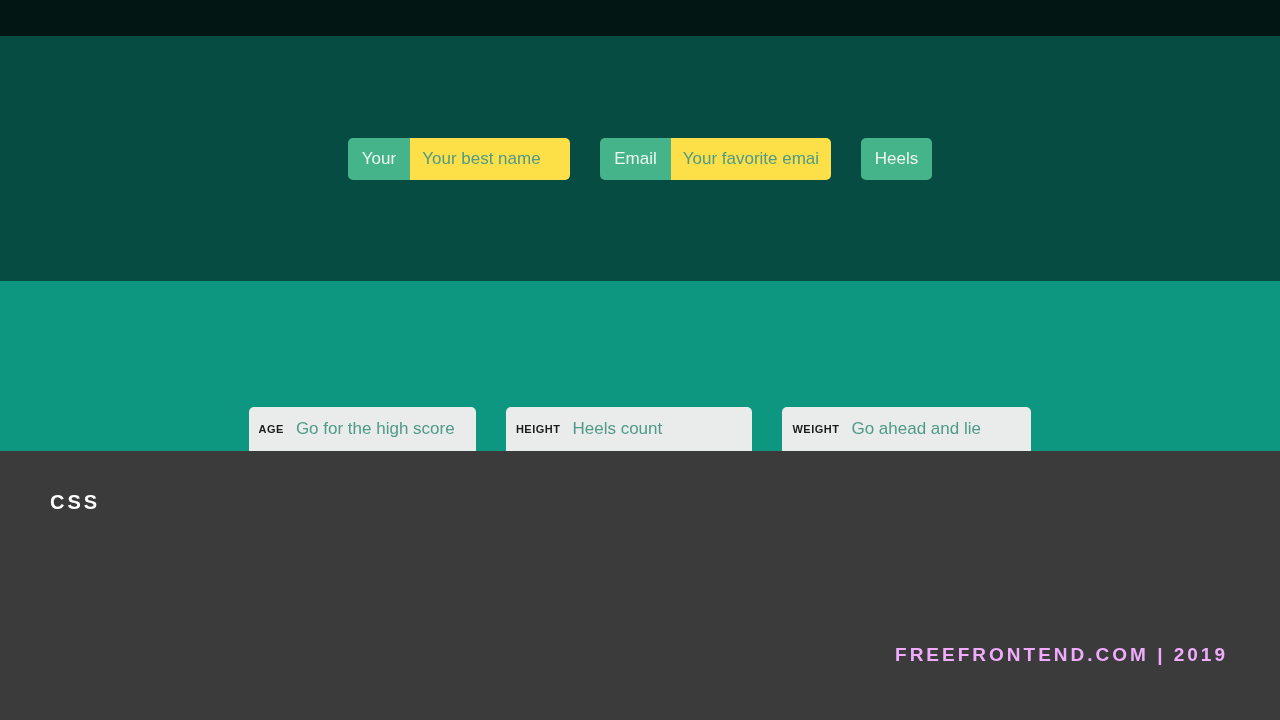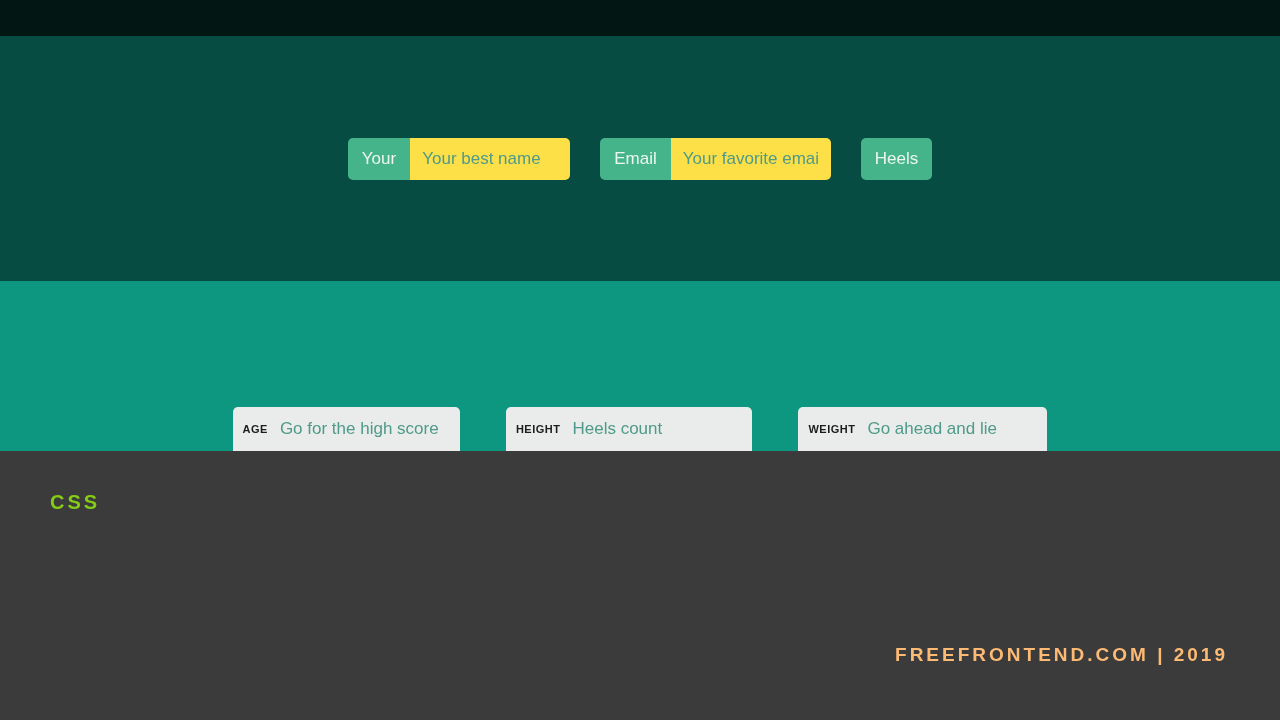--- a/index.html
+++ b/index.html
@@ -21,21 +21,21 @@
   align-items: center;
   justify-content: center;
   gap: 30px;
 }
 .section-2 {
   background: #0d9780;
   height: 170px;
   display: flex;
   align-items: flex-end;
   justify-content: center;
-  gap: 46px;
+  gap: 30px;
   padding-bottom: 0;
 }
 .section-3 {
   background: #3b3b3b;
   height: 269px;
   padding: 40px 50px 0 50px;
   color: #e5e5e5;
   position: relative;
 }
 
@@ -90,39 +90,39 @@
   width: 170px;
   color: #6d28d9;
 }
 .field-b input::placeholder { color: #4f9a88; opacity: 1; }
 
 
 .kicker {
   font-weight: 700;
   font-size: 20px;
   letter-spacing: 3px;
-  color: #84cc16;
+  color: #ffffff;
 }
 .big-title {
   font-family: "Didot", "Bodoni MT", "Bodoni 72", Georgia, "Times New Roman", serif;
   font-weight: 700;
   font-size: 128px;
   line-height: 1;
   color: #ececec;
   margin-top: 6px;
   letter-spacing: -1px;
 }
 .brand {
   position: absolute;
   right: 52px;
   bottom: 54px;
   font-weight: 700;
   font-size: 19px;
   letter-spacing: 3px;
-  color: #fdba74;
+  color: #f0abfc;
 }
 </style>
 </head>
 <body>
 
 <div class="topbar"></div>
 
 <div class="section-1">
   <div class="field-a">
     <span class="lbl">Your</span>

